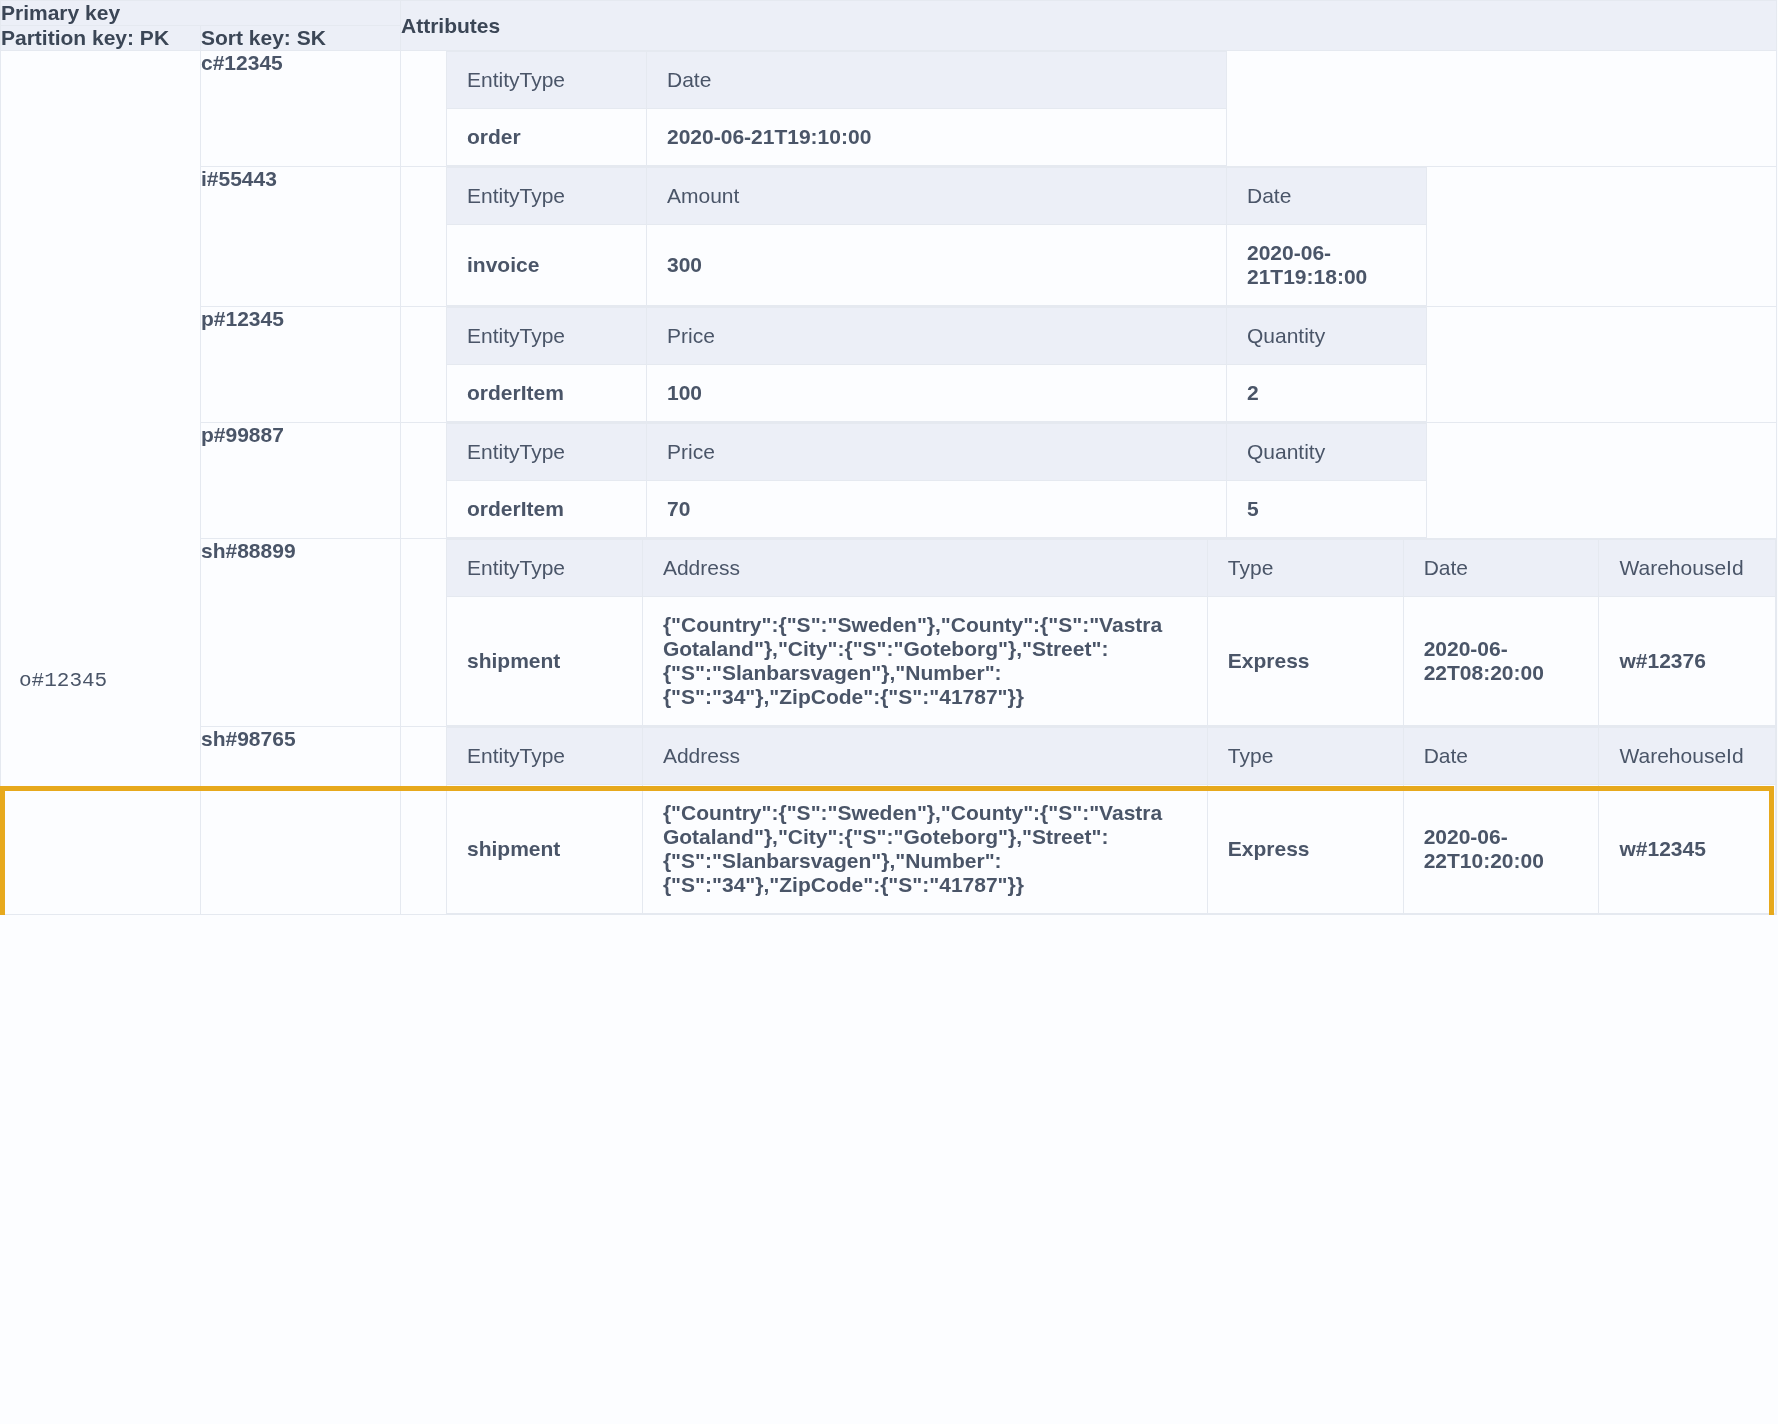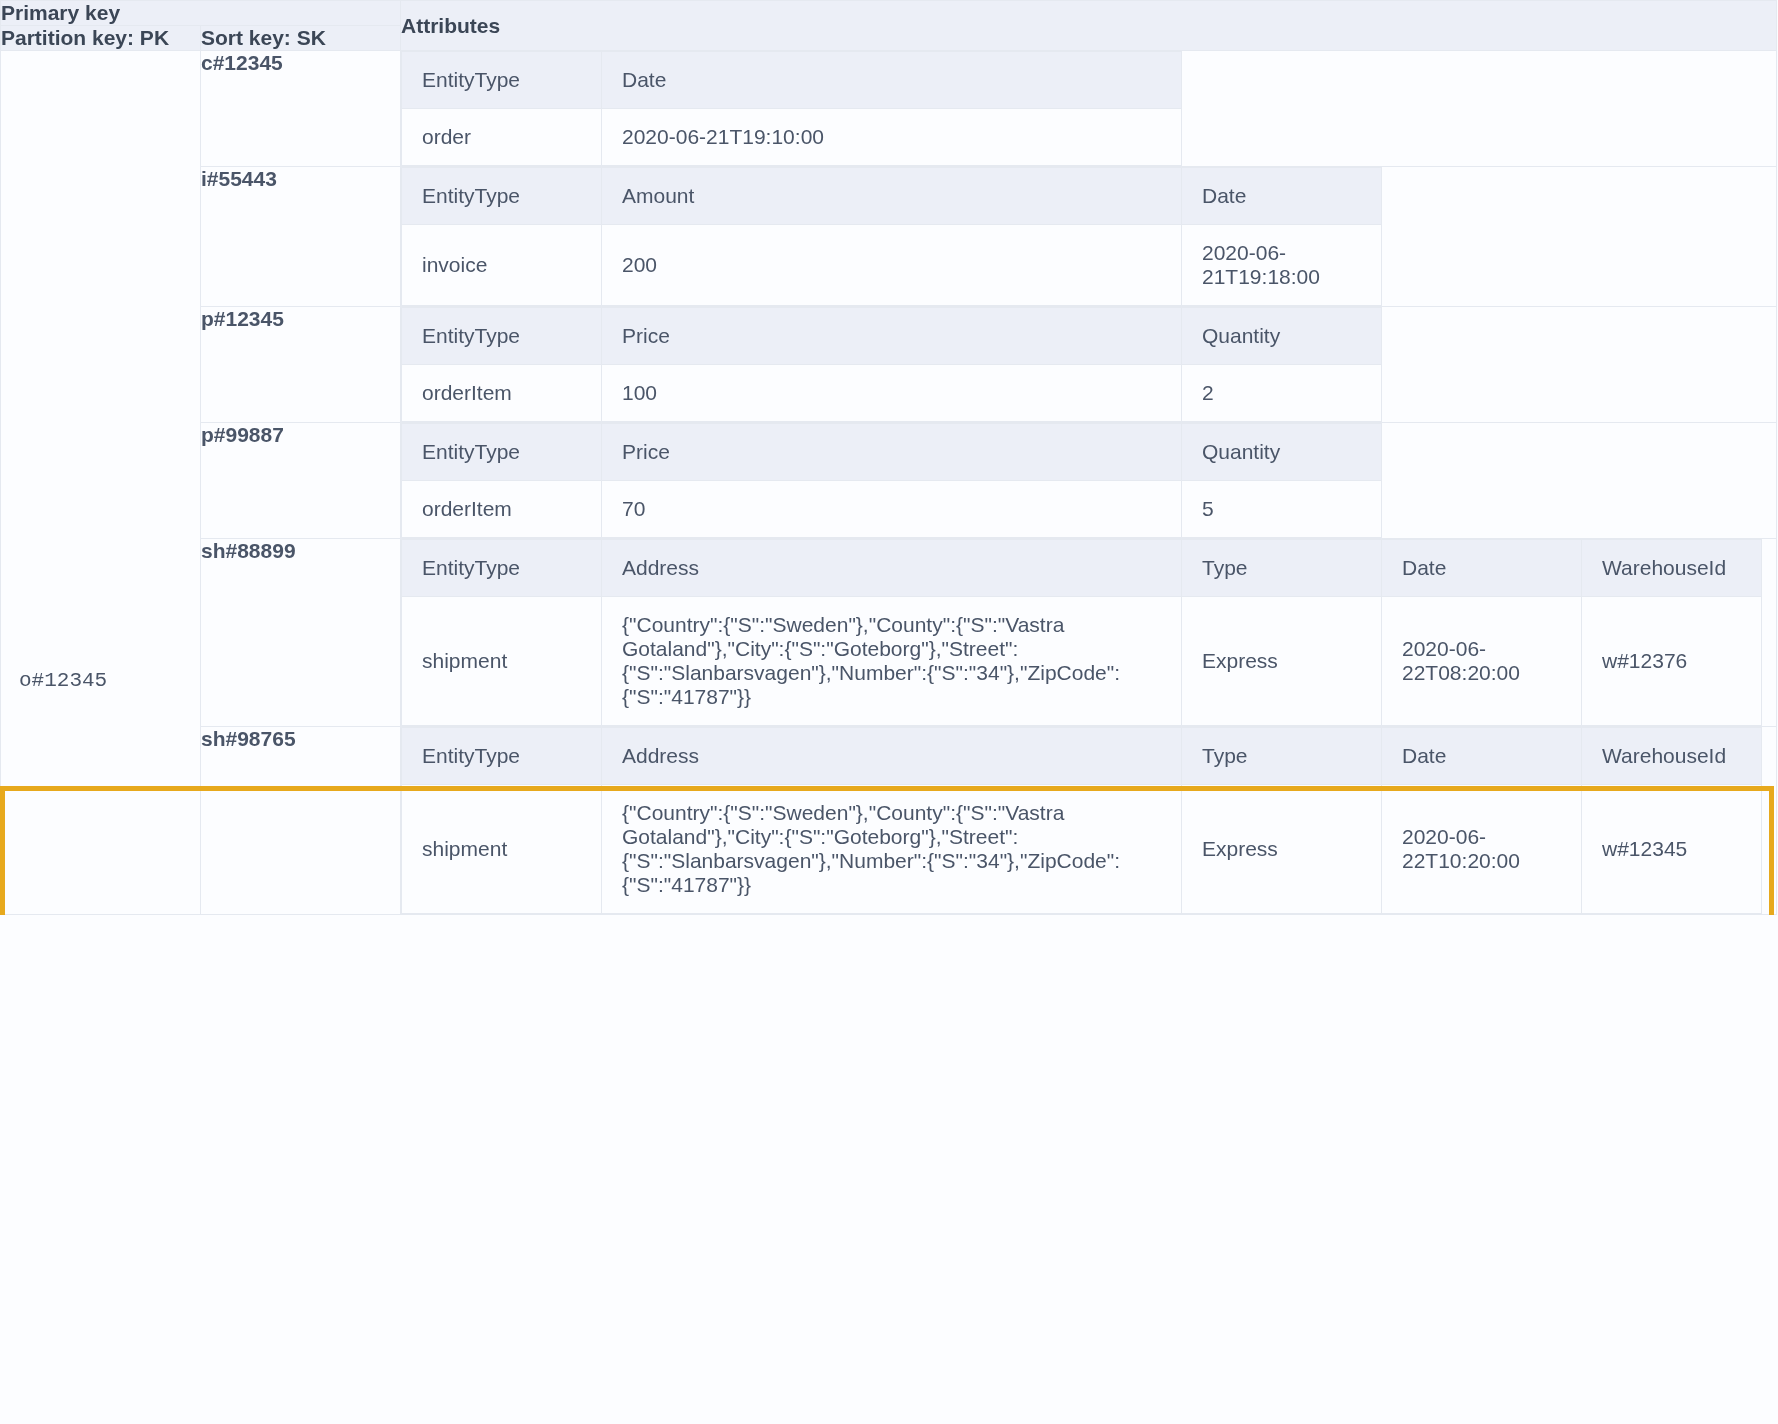--- a/index.html
+++ b/index.html
@@ -43,27 +43,28 @@
   }
   .sk-cell {
     padding: 22px 18px;
     color: #4a5568;
     vertical-align: middle;
     font-weight: bold;
   }
   table.inner {
     border-collapse: collapse;
     table-layout: fixed;
+    margin-left: 45px;
   }
   table.inner th, table.inner td {
     border: 1px solid #e5e9f0;
     padding: 16px 20px;
     text-align: left;
     vertical-align: middle;
-    font-weight: 400;
+    font-weight: 700;
     color: #4a5568;
     word-break: break-word;
   }
   table.inner th {
     background: #eceff7;
     font-weight: 400;
   }
   .c1 { width: 200px; }
   .c2 { width: 580px; }
   .c3 { width: 200px; }
@@ -149,21 +150,21 @@
                 <col class="c3">
               </colgroup>
           <tbody>
                 <tr>
             <th>EntityType</th>
             <th>Amount</th>
             <th>Date</th>
           </tr>
           <tr>
             <td>invoice</td>
-            <td>200</td>
+            <td>300</td>
             <td>2020-06-21T19:18:00</td>
           </tr>
         </tbody>
             </table>
       </td>
     </tr>
 
     <tr>
       <td class="sk-cell">p#12345</td>
       <td>

